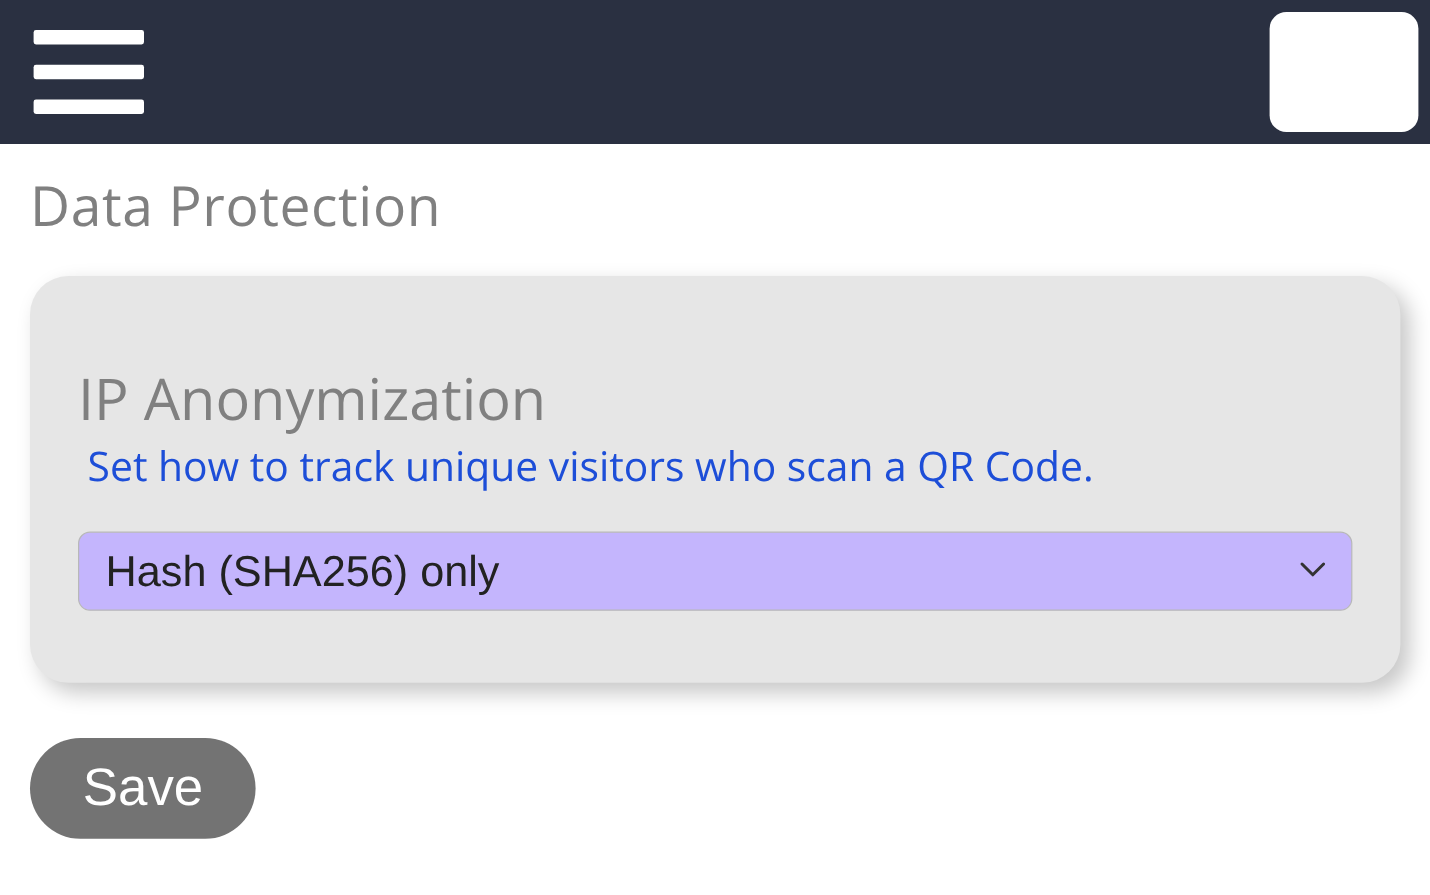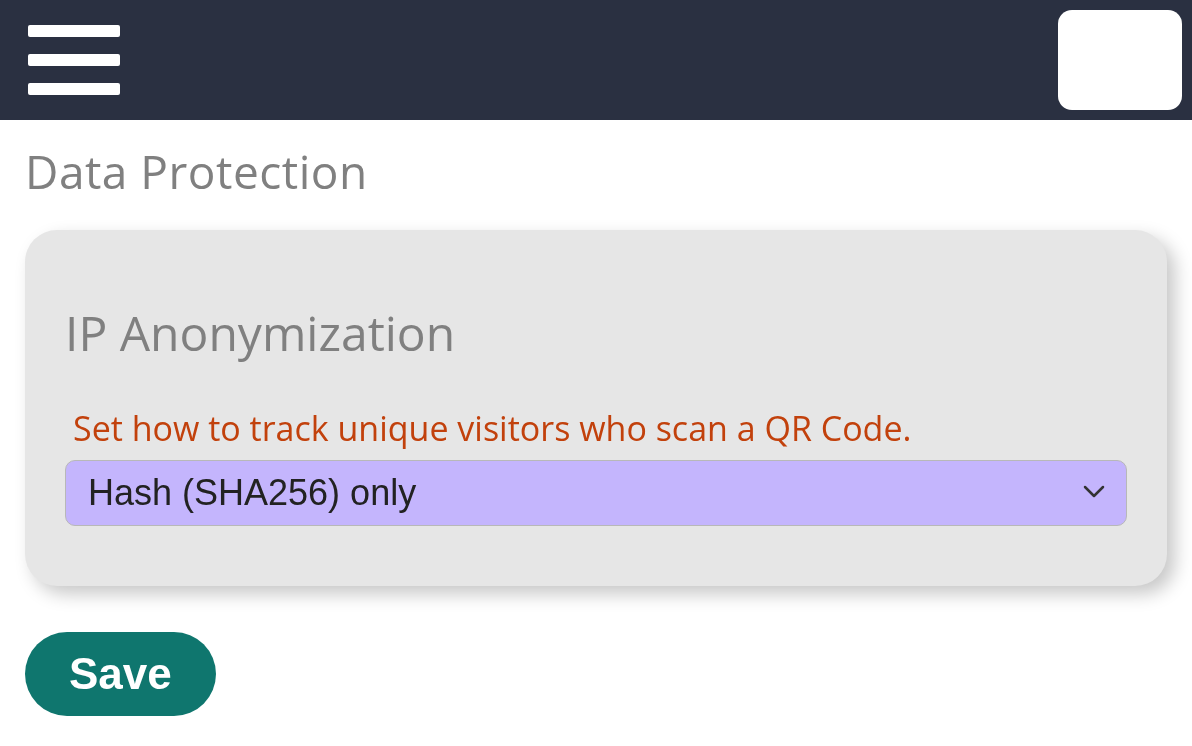--- a/index.html
+++ b/index.html
@@ -55,27 +55,26 @@
       background: #e6e6e6;
       border-radius: 32px;
       padding: 70px 40px 60px 40px;
       box-shadow: 8px 8px 18px rgba(0,0,0,0.22);
       margin-bottom: 46px;
     }
     .card-title {
       font-size: 48px;
       font-weight: 400;
       color: #808080;
-      margin-bottom: 40px;
     }
     .field-label {
       font-size: 34px;
       font-weight: 400;
-      color: #c2410c;
-      margin-bottom: 9px;
+      color: #1d4ed8;
+      margin-bottom: 32px;
       padding-left: 8px;
     }
     .select-wrap {
       position: relative;
       width: 100%;
     }
     .select {
       width: 100%;
       background: #c4b5fd;
       border: 1px solid #b8b8b8;
@@ -90,26 +89,26 @@
       line-height: 1.1;
     }
     .select-chevron {
       position: absolute;
       right: 22px;
       top: 50%;
       transform: translateY(-50%);
       pointer-events: none;
     }
     .save-button {
-      background: #0f766e;
+      background: #737373;
       color: #ffffff;
       border: none;
       border-radius: 45px;
       font-size: 44px;
-      font-weight: 700;
+      font-weight: 400;
       padding: 20px 44px;
       cursor: pointer;
       line-height: 1;
     }
   </style>
 </head>
 <body>
 
 <div class="header">
   <div class="hamburger">

